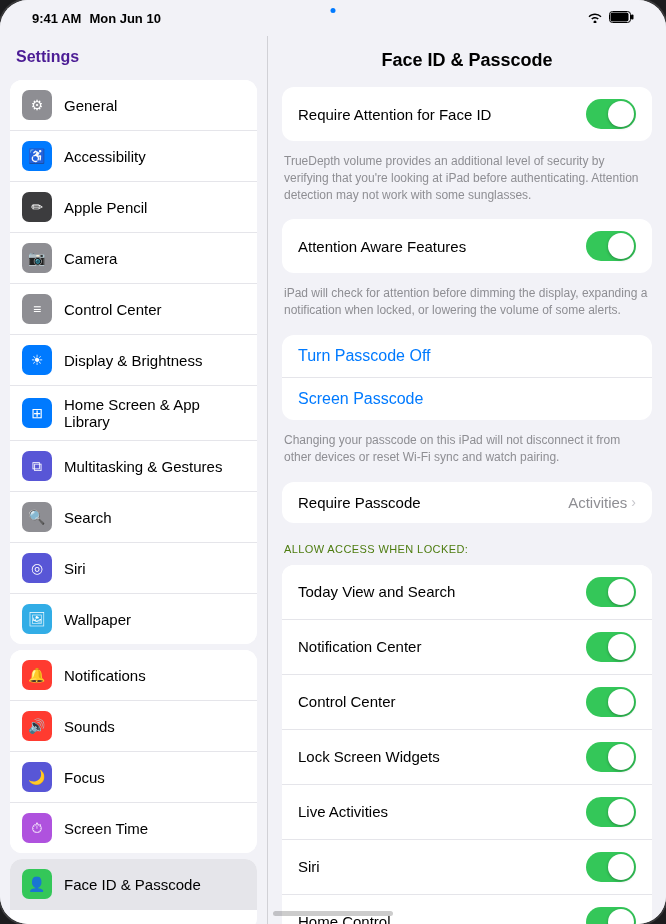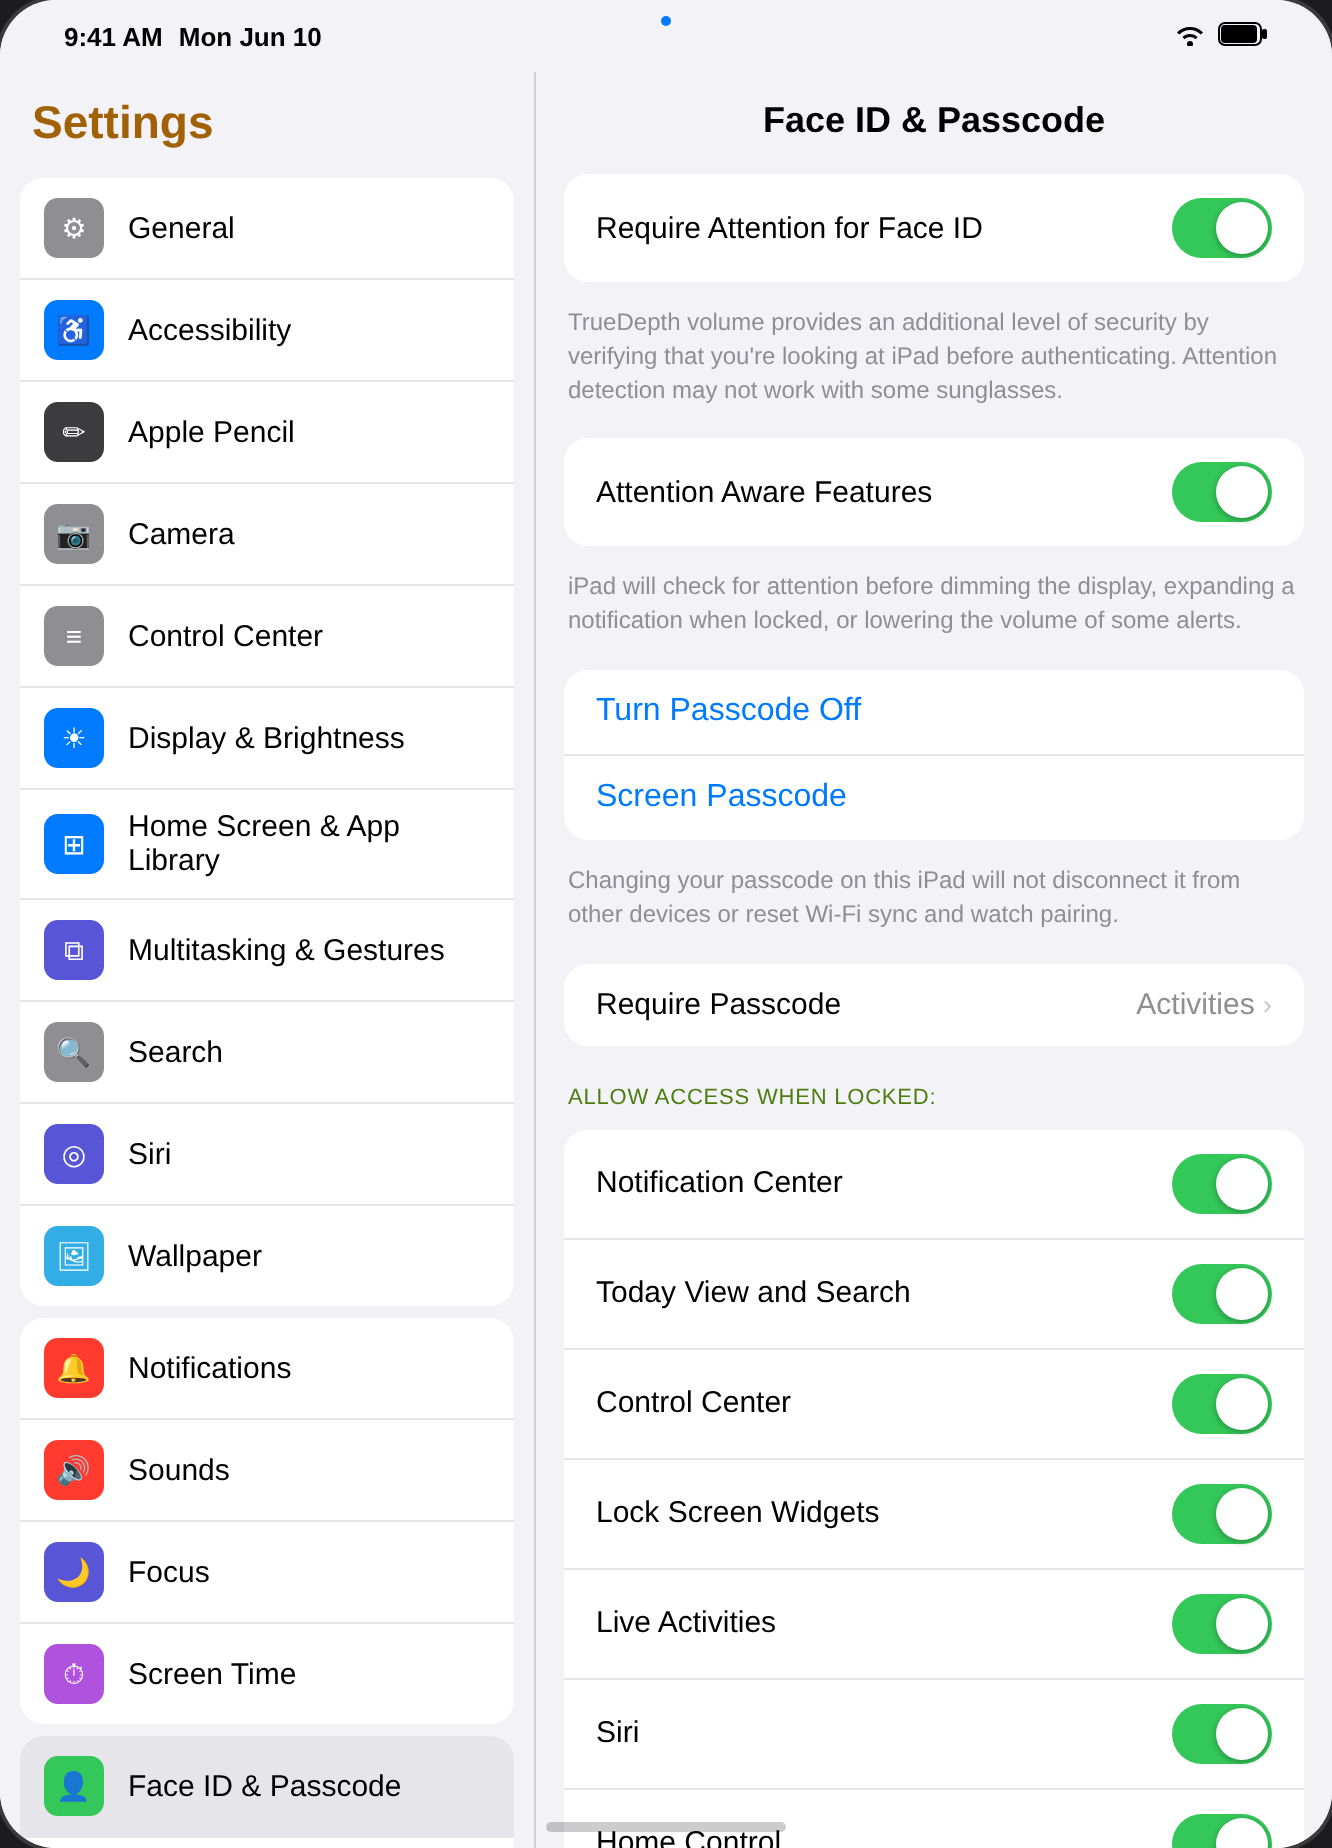--- a/index.html
+++ b/index.html
@@ -42,24 +42,24 @@
     }
 
     
     .sidebar {
       width: 268px;
       background: #f2f2f7;
       overflow-y: auto;
       border-right: 1px solid #d1d1d6;
     }
     .sidebar-title {
-      font-size: 23px;
+      font-size: 16px;
       font-weight: 700;
       padding: 12px 16px 8px;
-      color: #a16207;
+      color: #4c1d95;
     }
     .sidebar-section {
       background: #fff;
       border-radius: 12px;
       margin: 6px 10px;
       overflow: hidden;
     }
     .sidebar-item {
       display: flex;
       align-items: center;
@@ -366,27 +366,27 @@
           <div class="detail-section">
             <div class="detail-row">
         <span class="detail-row-label">Require Passcode</span>
         <span class="detail-row-value">Activities</span>
         <span class="detail-chevron">›</span>
       </div>
           </div>
           <div class="section-header">ALLOW ACCESS WHEN LOCKED:</div>
           <div class="detail-section">
             <div class="detail-row">
+        <span class="detail-row-label">Today View and Search</span>
+        <div class="toggle on">
+          <div class="toggle-knob"></div>
+        </div>
+      </div>
+            <div class="detail-row">
         <span class="detail-row-label">Notification Center</span>
-        <div class="toggle on">
-          <div class="toggle-knob"></div>
-        </div>
-      </div>
-            <div class="detail-row">
-        <span class="detail-row-label">Today View and Search</span>
         <div class="toggle on">
           <div class="toggle-knob"></div>
         </div>
       </div>
             <div class="detail-row">
         <span class="detail-row-label">Control Center</span>
         <div class="toggle on">
           <div class="toggle-knob"></div>
         </div>
       </div>

